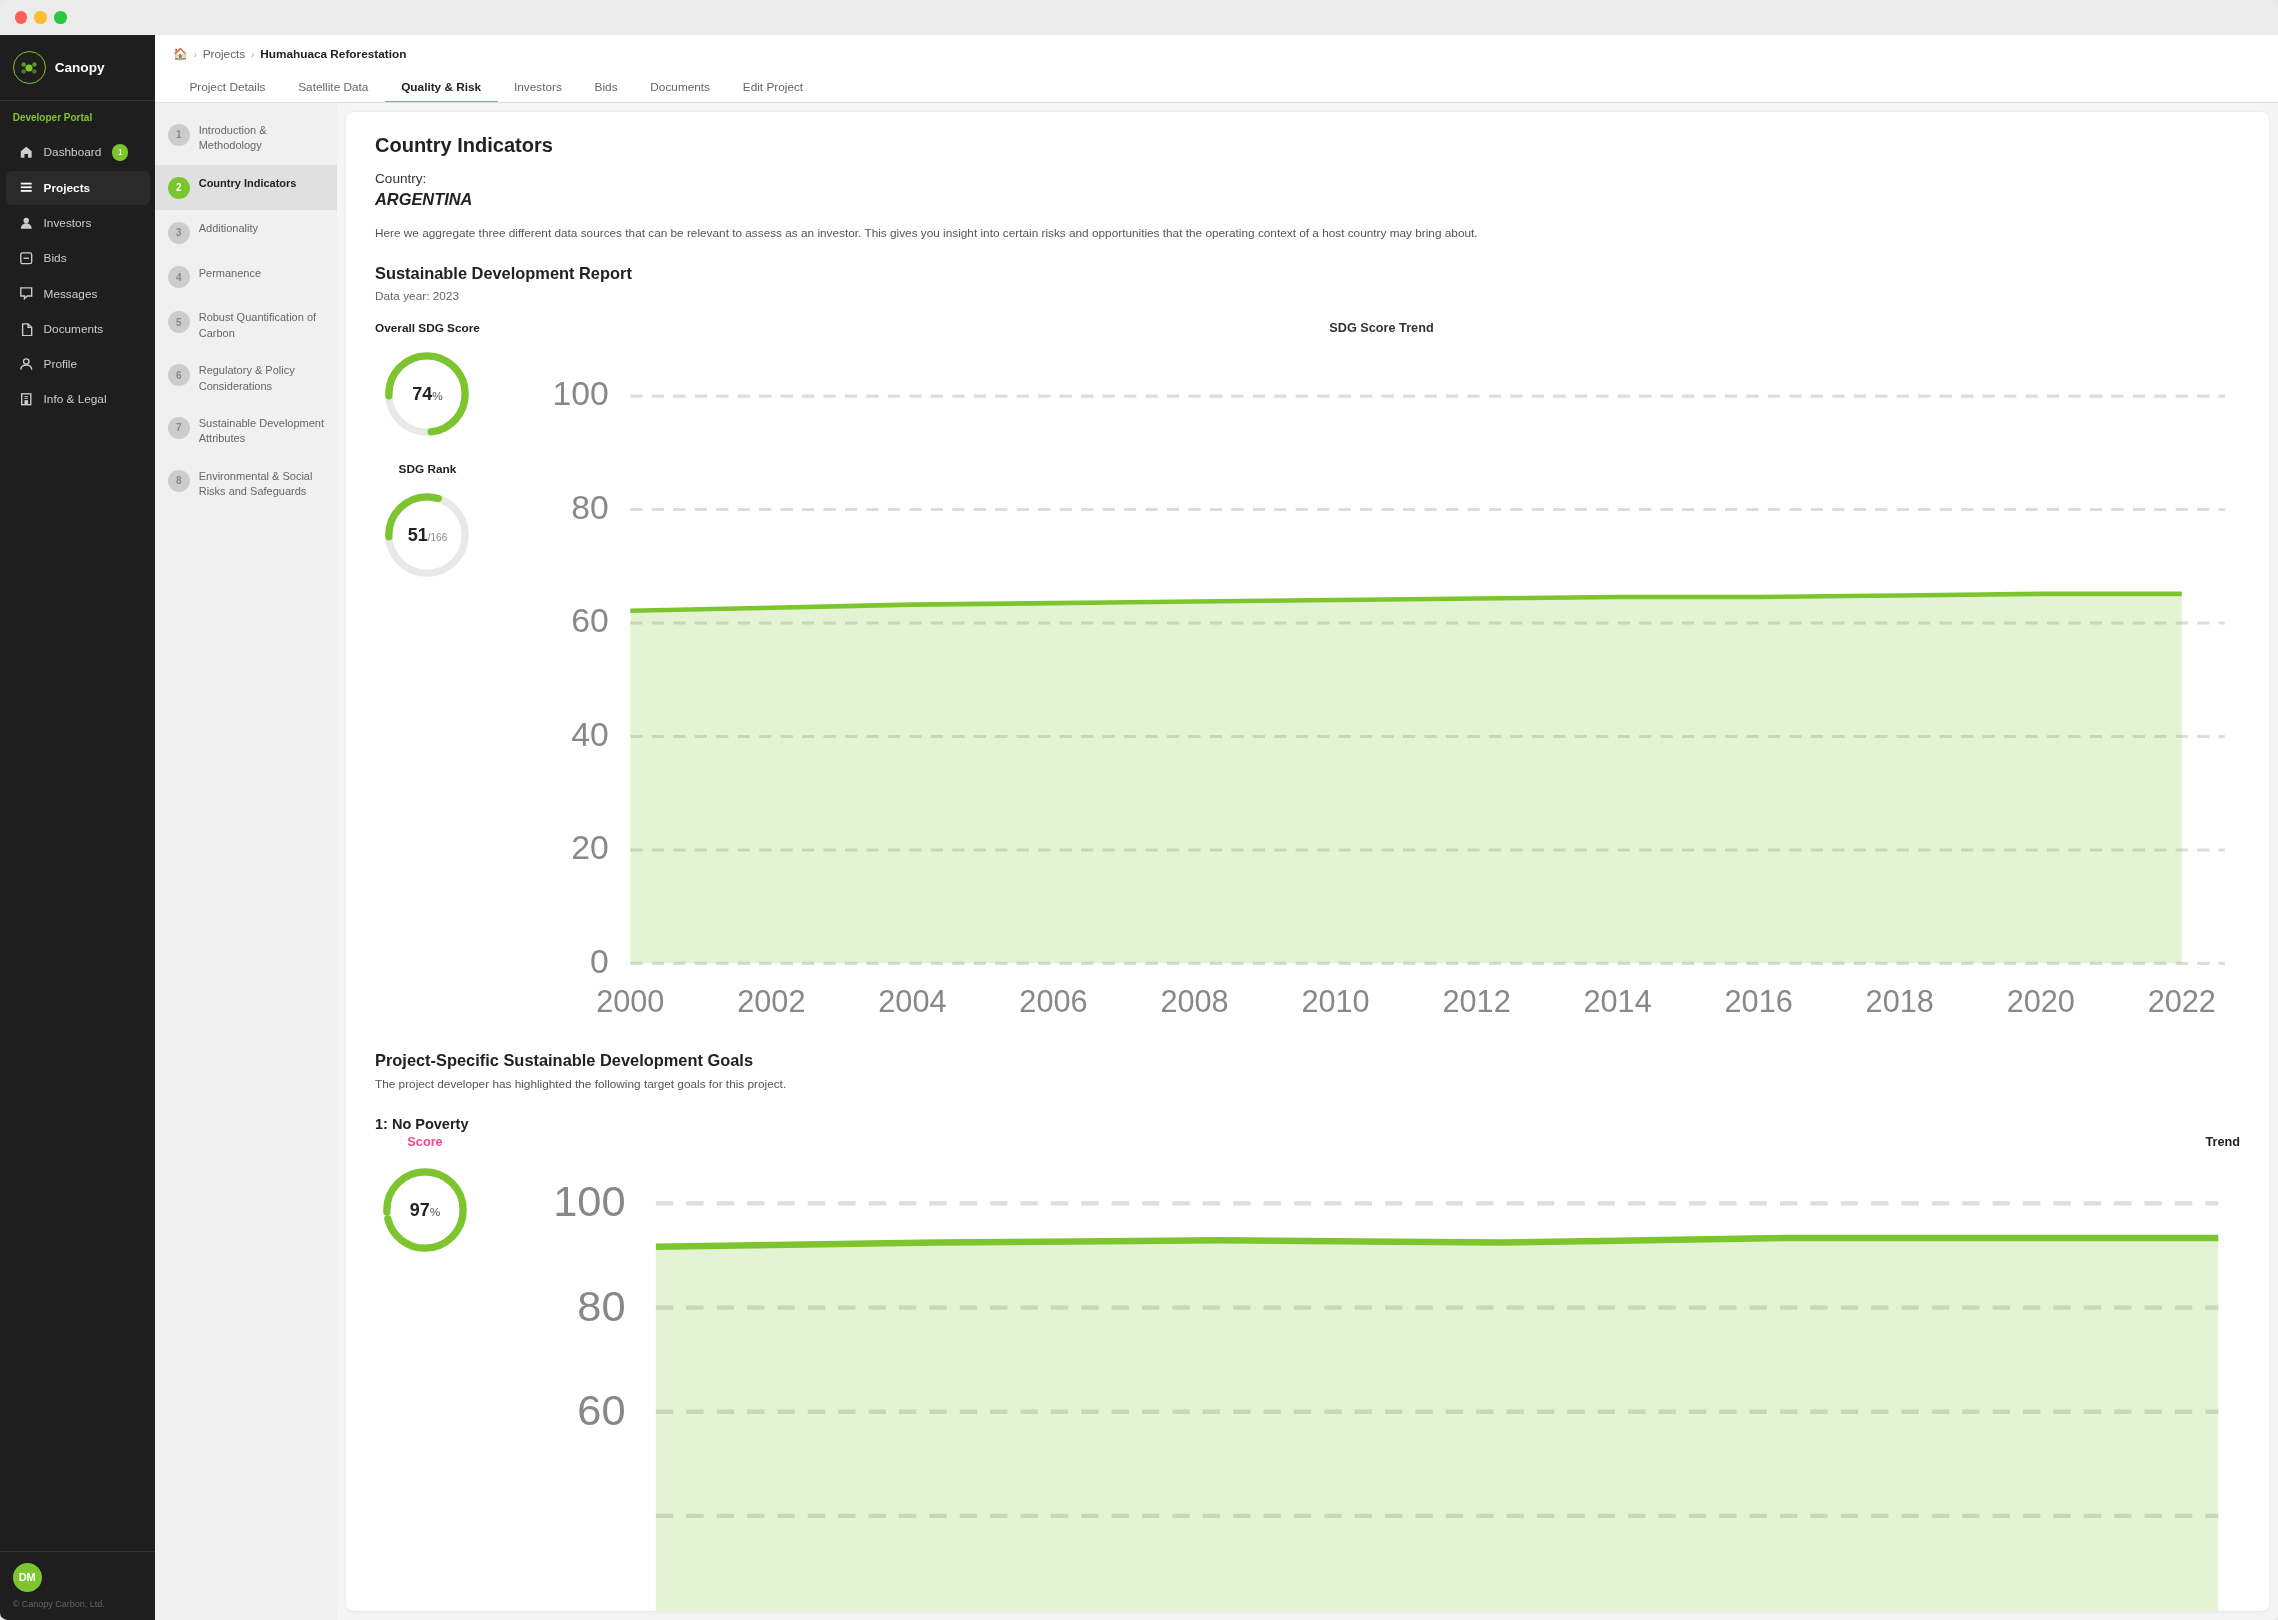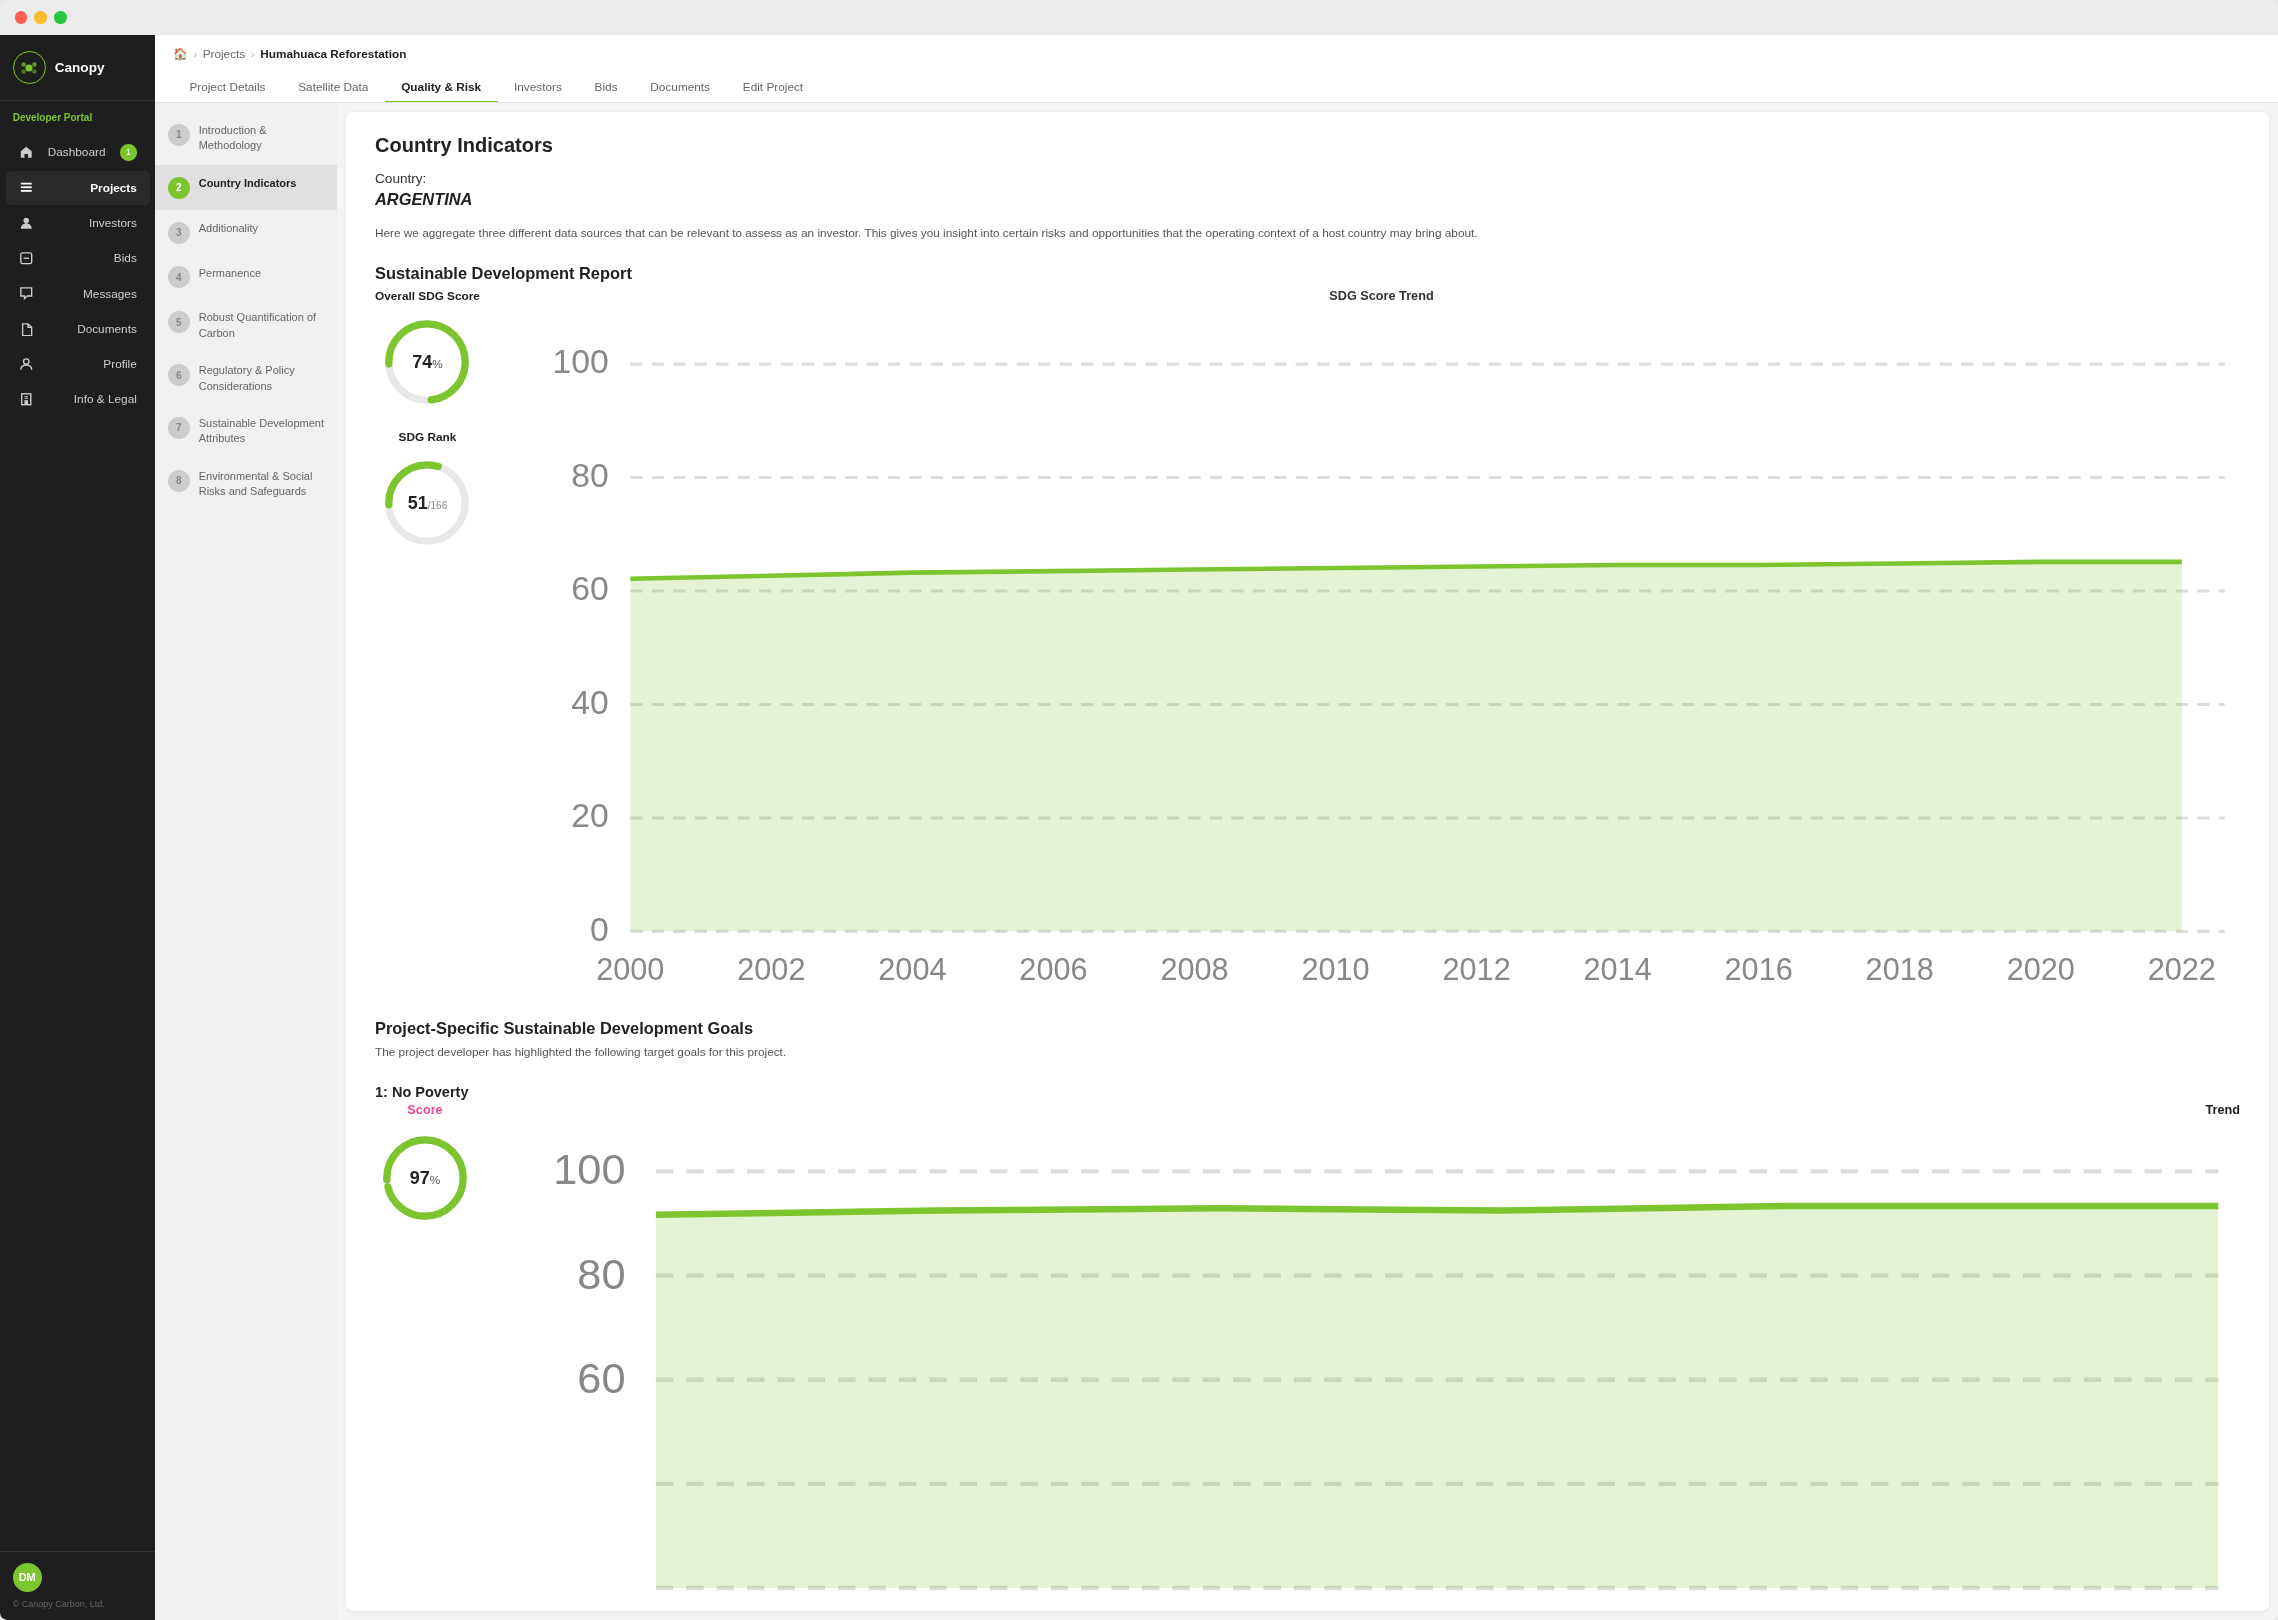--- a/index.html
+++ b/index.html
@@ -18,21 +18,21 @@
     .layout { display: flex; flex: 1; overflow: hidden; }
     .sidebar { width: 155px; background: #1e1e1e; display: flex; flex-direction: column; color: #fff; flex-shrink: 0; }
     .sidebar-logo { display: flex; align-items: center; gap: 9px; padding: 16.4px 12.7px; border-bottom: 0.9px solid #333; }
     .logo-icon { width: 33px; height: 33px; border-radius: 50%; border: 1.8px solid #7dc52e; display: flex; align-items: center; justify-content: center; }
     .logo-icon svg { width: 18px; height: 18px; }
     .logo-text { color: #fff; font-size: 13.6px; font-weight: 600; }
 
     .sidebar-section-label { color: #7dc52e; font-size: 10px; font-weight: 600; padding: 11px 12.7px 3.6px; }
 
     .sidebar-nav { flex: 1; padding: 7.3px 0; }
-    .sidebar-item { display: flex; align-items: center; gap: 9px; padding: 9px 12.7px; cursor: pointer; color: #ccc; font-size: 11.8px; border-radius: 5.5px; margin: 0.9px 5.5px; justify-content: space-between; }
+    .sidebar-item { display: flex; align-items: center; gap: 9px; padding: 9px 12.7px; cursor: pointer; color: #ccc; font-size: 11.8px; border-radius: 5.5px; margin: 0.9px 5.5px; }
     .sidebar-item.active { background: #2a2a2a; color: #fff; font-weight: 600; }
     .sidebar-item .badge { background: #7dc52e; color: #fff; border-radius: 50%; width: 16.4px; height: 16.4px; font-size: 9px; display: flex; align-items: center; justify-content: center; margin-left: 1.8px; }
     .sidebar-item .icon { width: 16.4px; height: 16.4px; display: flex; align-items: center; justify-content: center; flex-shrink: 0; }
 
     .sidebar-footer { padding: 11px 12.7px; border-top: 0.9px solid #333; }
     .sidebar-footer .avatar { width: 29px; height: 29px; border-radius: 50%; background: #7dc52e; display: flex; align-items: center; justify-content: center; color: #fff; font-size: 11px; font-weight: 700; }
     .sidebar-copyright { color: #666; font-size: 9px; margin-top: 7.3px; }
 
     
     .main { flex: 1; display: flex; flex-direction: column; overflow: hidden; background: #f5f5f5; }
@@ -273,20 +273,21 @@
 
         <div class="content-panel">
           <div class="section-title">Country Indicators</div>
 
           <div class="country-label">Country:</div>
           <div class="country-name">ARGENTINA</div>
 
           <div class="description">Here we aggregate three different data sources that can be relevant to assess as an investor. This gives you insight into certain risks and opportunities that the operating context of a host country may bring about.</div>
 
           <div class="subsection-title">Sustainable Development Report</div>
+          <div class="data-year">Data year: 2023</div>
 
           <div class="sdg-row">
             <div class="sdg-gauges">
 
               <div class="gauge-container">
                 <div class="gauge-label">Overall SDG Score</div>
                 <div class="gauge-wrap">
                   <svg viewBox="0 0 110 110" width="100" height="100">
 
                     <circle cx="55" cy="55" r="42" fill="none" stroke="#e8e8e8" stroke-width="8"></circle>

